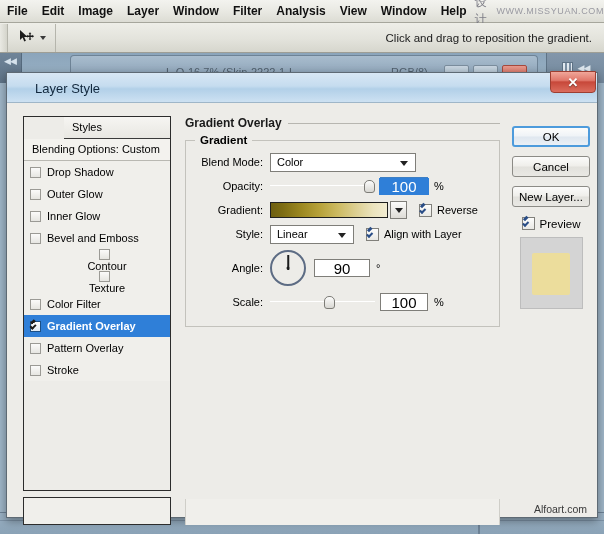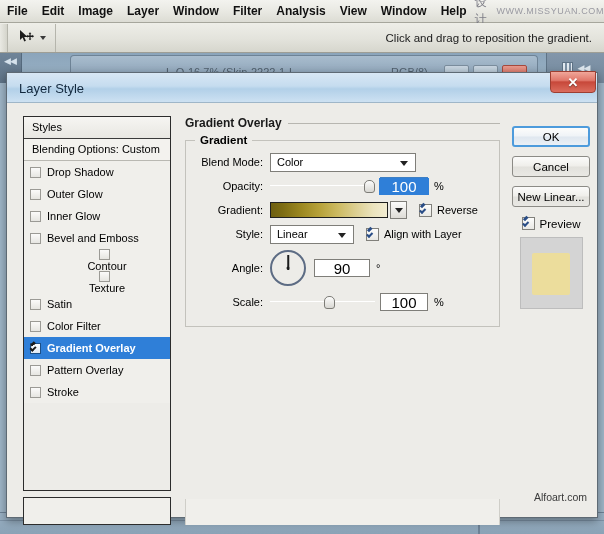--- a/index.html
+++ b/index.html
@@ -165,21 +165,21 @@
     border: 1px solid #5e6a74;
     box-shadow: 0 3px 9px rgba(0,0,0,.38);
   }
   .dlg-title {
     position: relative;
     height: 30px;
     background: linear-gradient(to bottom,#d8e7f4 0%, #c5dcef 45%, #b2d0e8 55%, #cde1f2 100%);
     border-bottom: 1px solid #9fb6c8;
   }
   .dlg-title .txt {
-    position: absolute; left: 12px; top: 8px;
+    position: absolute; left: 28px; top: 8px;
     font-size: 13px; color: #12283d;
   }
   .dlg-close {
     position: absolute; right: 1px; top: -2px;
     width: 46px; height: 22px;
     background: linear-gradient(to bottom,#f0a79a 0%, #e0776a 42%, #c7483a 50%, #db6c5d 100%);
     border: 1px solid #9d3e31;
     border-radius: 0 0 4px 4px;
     color: #fff; font-size: 13px; font-weight: bold;
     display: flex; align-items: center; justify-content: center;
@@ -198,20 +198,21 @@
     width: 148px; height: 375px;
     background: #edece8;
     border: 1px solid #2c2c2c;
   }
   .styles-head {
     height: 22px; line-height: 21px;
     padding-left: 8px;
     font-size: 11px;
     background: linear-gradient(to bottom,#f6f5f2,#e8e7e2);
     border-bottom: 1px solid #3a3a3a;
+    margin-left: 40px;
   }
   .blend-row {
     height: 22px; line-height: 21px;
     padding-left: 8px; font-size: 11px;
     background: #f3f2ee;
     border-bottom: 1px solid #b9b8b2;
   }
   .fx-row {
     height: 22px;
     display: flex; align-items: center;
@@ -442,21 +443,21 @@
     background: #f0efeb;
   }
   .dlg-bottom-mid {
     position: absolute; left: 178px; top: 396px;
     width: 315px; height: 26px;
     border-left: 1px solid #cfcec8;
     border-right: 1px solid #cfcec8;
     background: #f0efeb;
   }
   .alfoart {
-    position: absolute; right: 10px; bottom: 14px;
+    position: absolute; right: 10px; bottom: 2px;
     font-size: 10.5px; color: #3a3a3a;
   }
 </style>
 </head>
 <body>
 
 <div id="app">
 
   <div class="menubar">
     <div class="menu-item">File</div>
@@ -546,24 +547,20 @@
         <div class="fx-row sub">
           <span class="cbx"></span>
           <span>Contour</span>
         </div>
         <div class="fx-row sub">
           <span class="cbx"></span>
           <span>Texture</span>
         </div>
         <div class="fx-row">
           <span class="cbx"></span>
-          <span>Satin</span>
-        </div>
-        <div class="fx-row">
-          <span class="cbx"></span>
           <span>Color Filter</span>
         </div>
         <div class="fx-row selected">
           <span class="cbx on"></span>
           <span>Gradient Overlay</span>
         </div>
         <div class="fx-row">
           <span class="cbx"></span>
           <span>Pattern Overlay</span>
         </div>
@@ -651,21 +648,21 @@
             </div>
             <span class="unit">%</span>
           </div>
 
         </div>
       </div>
 
       <div class="rightcol">
         <div class="btn primary">OK</div>
         <div class="btn">Cancel</div>
-        <div class="btn">New Linear...</div>
+        <div class="btn">New Layer...</div>
         <div class="preview-row">
           <span class="chk on"></span>
           <span>Preview</span>
         </div>
         <div class="thumb">
           <div class="sq"></div>
         </div>
       </div>
 
       <div class="dlg-bottom-left"></div>

